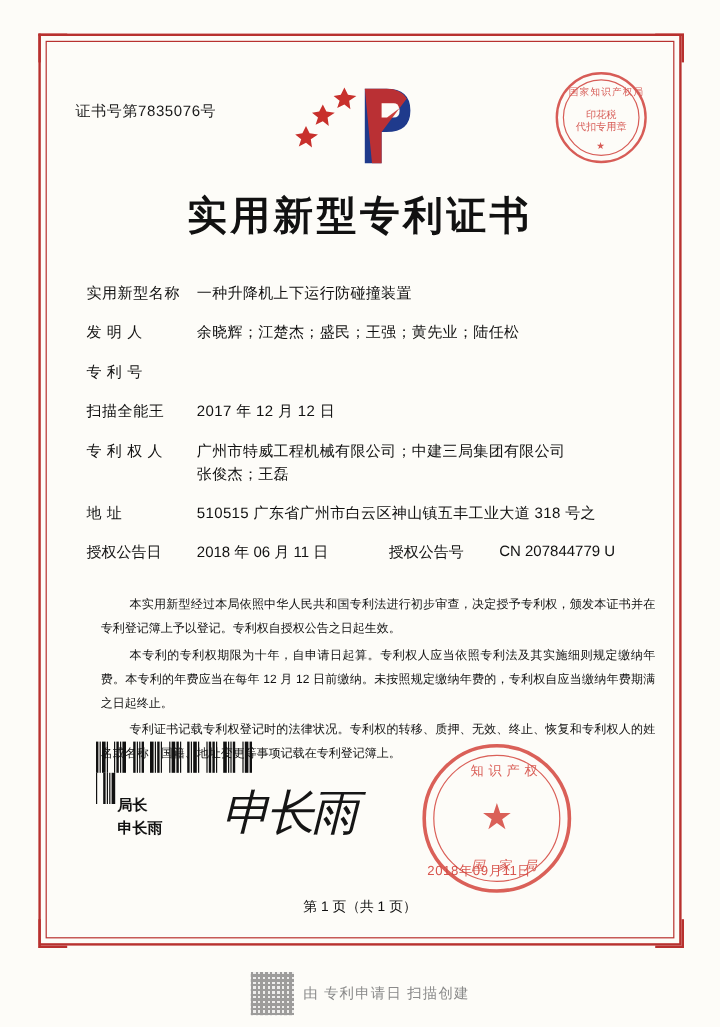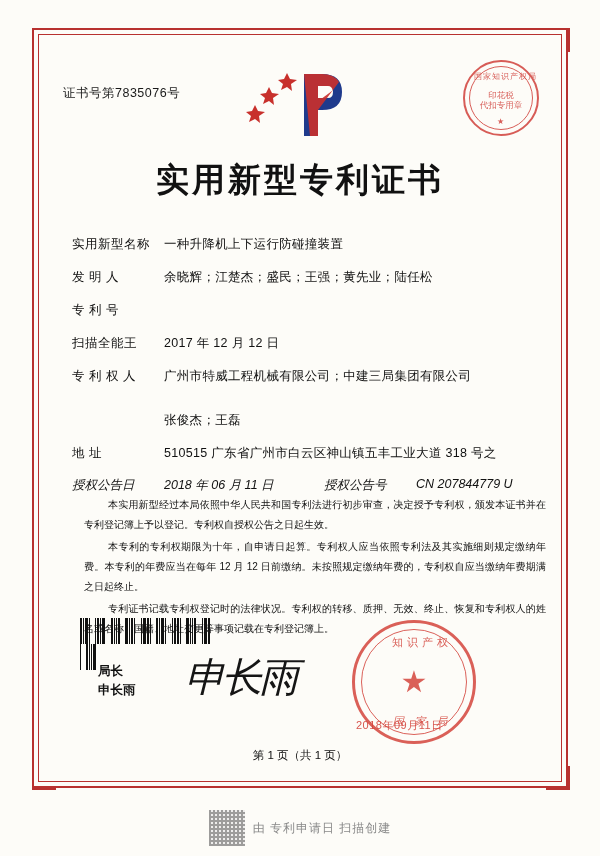--- a/index.html
+++ b/index.html
@@ -139,29 +139,28 @@
   .field-label {
     width: 92px;
     flex: 0 0 92px;
     white-space: nowrap;
     letter-spacing: 0.5px;
   }
   .field-value {
     flex: 1;
     letter-spacing: 0.3px;
   }
-  .field-value .line2 { display: block; margin-top: 25px; }
+  .field-value .line2 { display: block; }
 
   .row-pub {
     display: flex;
     align-items: flex-start;
     font-size: 12.5px;
     color: #111;
     margin-bottom: 6px;
-    font-style: italic;
   }
   .row-pub .lab1 { width: 92px; flex: 0 0 92px; }
   .row-pub .val1 { width: 160px; flex: 0 0 160px; }
   .row-pub .lab2 { width: 92px; flex: 0 0 92px; }
   .row-pub .val2 { flex: 1; }
 
   
   .body-text {
     position: absolute;
     left: 84px;

